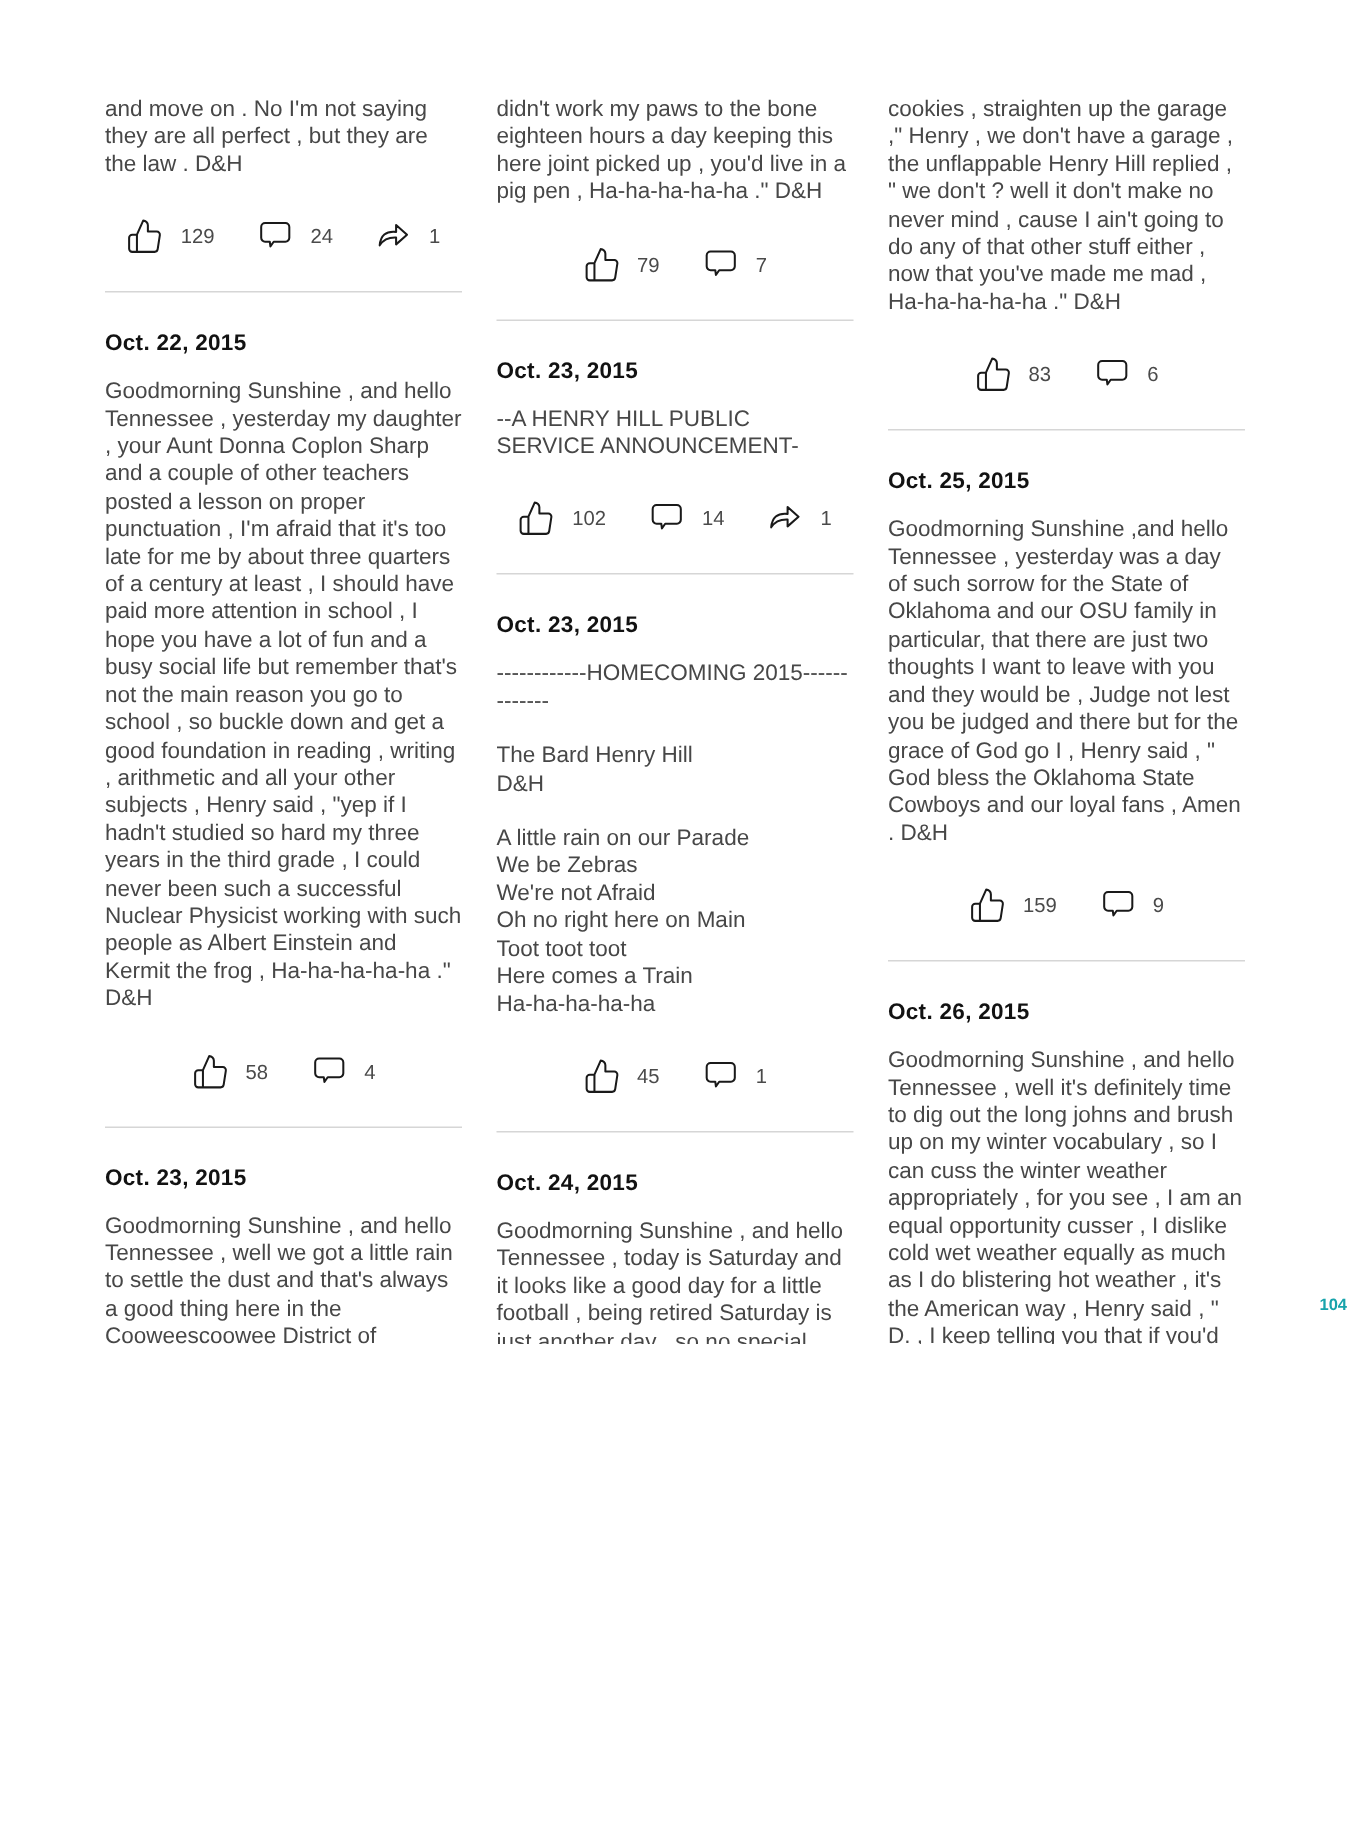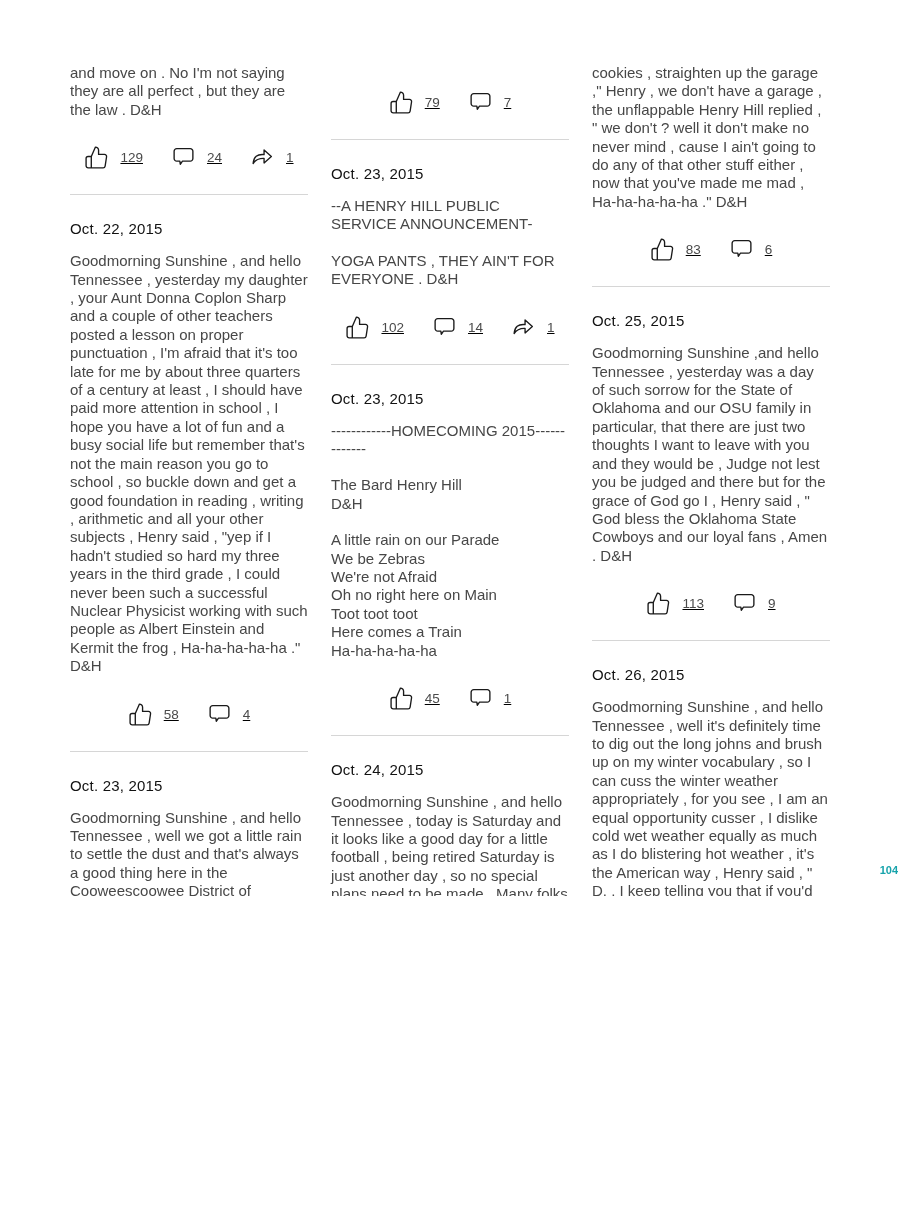--- a/index.html
+++ b/index.html
@@ -12,36 +12,36 @@
   }
   .columns {
     position:absolute; left:70px; top:64px;
     width:758px;
     display:flex; gap:23px;
   }
   .column { width:238px; flex:0 0 238px; }
 
   .post { }
   .post-date {
-    font-size:15px; font-weight:400; color:#121212;
+    font-size:15px; font-weight:700; color:#121212;
     letter-spacing:.2px;
     margin:25px 0 15px;
   }
   .post:first-child > .post-date { margin-top:0; }
   .para {
     font-size:15px; line-height:18.4px; color:#474747;
     margin:0 0 18px;
     white-space:pre-line;
   }
   .stats {
     display:flex; align-items:center; justify-content:center;
     gap:28px;
     margin:26px 0 24px;
   }
-  .stat { display:flex; align-items:center; gap:11px;text-decoration:underline; }
+  .stat { display:flex; align-items:center; gap:11px; }
   .stat svg {
     width:25px; height:25px;
     stroke:#1a1a1a; stroke-width:1.3; fill:none;
     stroke-linejoin:round; stroke-linecap:round;
   }
   .count { font-size:13.5px; color:#4a4a4a; }
   .post-divider {
     border:0; border-top:1px solid #d6d6d6;
     margin:0;
   }
@@ -110,20 +110,23 @@
     <div class="post-date">Oct. 23, 2015</div>
     <div class="post-body">
             <p class="para">Goodmorning Sunshine , and hello Tennessee , well we got a little rain to settle the dust and that's always a good thing here in the Cooweescoowee District of Oklahoma Indian Territory , speaking of dust , the Cleaning Lady is coming today and that's a good thing too , I'm not saying that Henry Hill and I are messy or anything like that , but one old timer said our house is reminiscent of the dust bowl days , whatever that's supposed to mean , Henry said , "it means that if I</p>
           </div>
 
   </div>
       </div>
     <div class="column">
         <div class="post">
 
+    <div class="post-body">
+            <p class="para">didn't work my paws to the bone eighteen hours a day keeping this here joint picked up , you'd live in a pig pen , Ha-ha-ha-ha-ha ." D&amp;H</p>
+          </div>
     <div class="stats">
       <span class="stat">
         <svg viewBox="0 0 24 24">
           <path d="M14 9V5a3 3 0 0 0-3-3l-4 9v11h11.28a2 2 0 0 0 2-1.7l1.38-9a2 2 0 0 0-2-2.3zM7 22H4a2 2 0 0 1-2-2v-7a2 2 0 0 1 2-2h3"></path>
         </svg>
         <span class="count">79</span>
       </span>
       <span class="stat">
         <svg viewBox="0 0 24 24">
           <path d="M5.5 3.5h13A2.5 2.5 0 0 1 21 6v7a2.5 2.5 0 0 1-2.5 2.5H11l-2.1 3-.4-3H5.5A2.5 2.5 0 0 1 3 13V6a2.5 2.5 0 0 1 2.5-2.5z"></path>
@@ -131,21 +134,20 @@
         <span class="count">7</span>
       </span>
 
     </div>
     <hr class="post-divider">
   </div>
         <div class="post">
     <div class="post-date">Oct. 23, 2015</div>
     <div class="post-body">
             <p class="para">--A HENRY HILL PUBLIC SERVICE ANNOUNCEMENT-</p>
-            <p class="para">YOGA PANTS , THEY AIN'T FOR EVERYONE . D&amp;H</p>
           </div>
     <div class="stats">
       <span class="stat">
         <svg viewBox="0 0 24 24">
           <path d="M14 9V5a3 3 0 0 0-3-3l-4 9v11h11.28a2 2 0 0 0 2-1.7l1.38-9a2 2 0 0 0-2-2.3zM7 22H4a2 2 0 0 1-2-2v-7a2 2 0 0 1 2-2h3"></path>
         </svg>
         <span class="count">102</span>
       </span>
       <span class="stat">
         <svg viewBox="0 0 24 24">
@@ -227,21 +229,21 @@
         <div class="post">
     <div class="post-date">Oct. 25, 2015</div>
     <div class="post-body">
             <p class="para">Goodmorning Sunshine ,and hello Tennessee , yesterday was a day of such sorrow for the State of Oklahoma and our OSU family in particular, that there are just two thoughts I want to leave with you and they would be , Judge not lest you be judged and there but for the grace of God go I , Henry said , " God bless the Oklahoma State Cowboys and our loyal fans , Amen . D&amp;H</p>
           </div>
     <div class="stats">
       <span class="stat">
         <svg viewBox="0 0 24 24">
           <path d="M14 9V5a3 3 0 0 0-3-3l-4 9v11h11.28a2 2 0 0 0 2-1.7l1.38-9a2 2 0 0 0-2-2.3zM7 22H4a2 2 0 0 1-2-2v-7a2 2 0 0 1 2-2h3"></path>
         </svg>
-        <span class="count">113</span>
+        <span class="count">159</span>
       </span>
       <span class="stat">
         <svg viewBox="0 0 24 24">
           <path d="M5.5 3.5h13A2.5 2.5 0 0 1 21 6v7a2.5 2.5 0 0 1-2.5 2.5H11l-2.1 3-.4-3H5.5A2.5 2.5 0 0 1 3 13V6a2.5 2.5 0 0 1 2.5-2.5z"></path>
         </svg>
         <span class="count">9</span>
       </span>
 
     </div>
     <hr class="post-divider">

